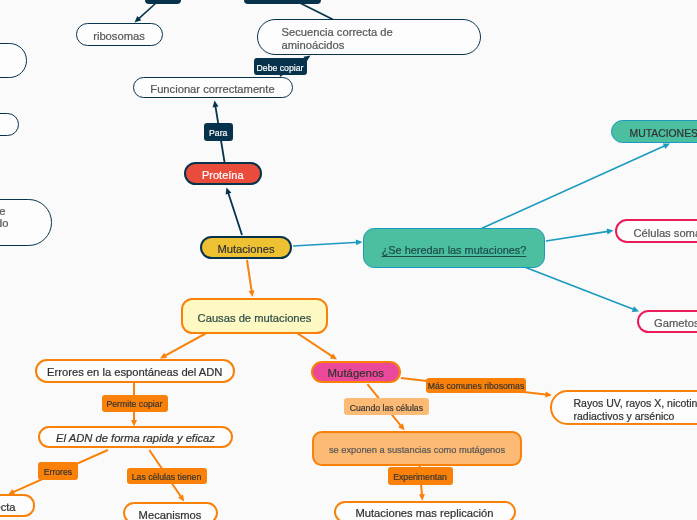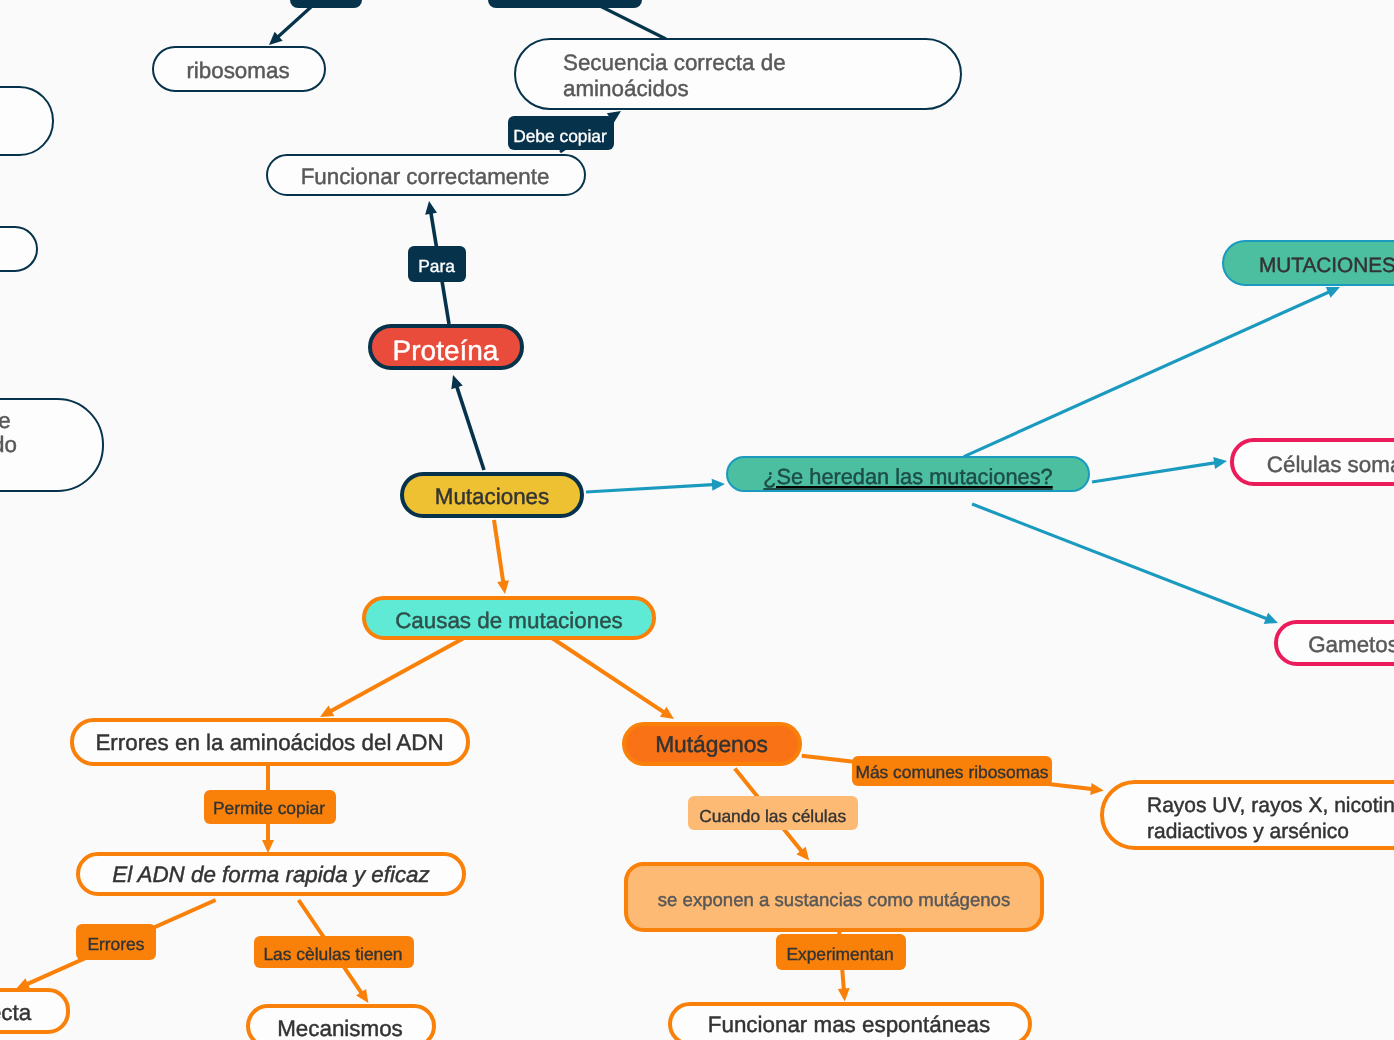--- a/index.html
+++ b/index.html
@@ -105,64 +105,64 @@
         <span class="t" style="color: rgb(88, 88, 88); font-size: 11.2px; line-height: 13px; transform: translateY(2px);">ribosomas</span>
       </div>
     <div class="node align-left" style="left: 257px; top: 18.6px; width: 224px; height: 36px; background: rgb(253, 253, 253); border: 1.6px solid rgb(6, 51, 75); border-radius: 18px; padding-left: 23.5px; padding-right: 0px;">
         <span class="t" style="color: rgb(88, 88, 88); font-size: 11.2px; line-height: 13px; transform: translateY(2px);">Secuencia correcta de
 aminoácidos</span>
       </div>
     <div class="node" style="left: 132.5px; top: 76.5px; width: 160px; height: 21.5px; background: rgb(253, 253, 253); border: 1.6px solid rgb(6, 51, 75); border-radius: 11px;">
         <span class="t" style="color: rgb(88, 88, 88); font-size: 11.2px; line-height: 13px; transform: translateY(2px);">Funcionar correctamente</span>
       </div>
     <div class="node" style="left: 184px; top: 161.8px; width: 77.5px; height: 23.3px; background: rgb(234, 76, 59); border: 2.2px solid rgb(6, 51, 75); border-radius: 11.7px;">
-        <span class="t" style="color: rgb(255, 255, 255); font-size: 14px; line-height: 13px; transform: translateY(2px);">Proteína</span>
+        <span class="t" style="color: rgb(255, 255, 255); font-size: 11px; line-height: 13px; transform: translateY(2px);">Proteína</span>
       </div>
     <div class="node" style="left: 200px; top: 235.8px; width: 92px; height: 23.3px; background: rgb(238, 193, 51); border: 2.2px solid rgb(6, 51, 75); border-radius: 11.7px;">
         <span class="t" style="color: rgb(51, 51, 51); font-size: 11.2px; line-height: 13px; transform: translateY(2px);">Mutaciones</span>
       </div>
-    <div class="node" style="left: 363px; top: 228px; width: 182px; height: 18px; background: rgb(76, 191, 161); border: 1.8px solid rgb(27, 154, 192); border-radius: 11.2px; text-decoration: underline;">
+    <div class="node" style="left: 363px; top: 228px; width: 182px; height: 40px; background: rgb(76, 191, 161); border: 1.8px solid rgb(27, 154, 192); border-radius: 11.2px;">
         <span class="t" style="color: rgb(29, 77, 73); font-size: 10.9px; line-height: 13px; text-decoration: underline 1px; text-underline-offset: 1.5px; transform: translateY(2px);">¿Se heredan las mutaciones?</span>
       </div>
     <div class="node align-left" style="left: 610.9px; top: 120px; width: 150px; height: 22.5px; background: rgb(76, 191, 161); border: 1.8px solid rgb(27, 154, 192); border-radius: 11.5px; padding-left: 17.6px; padding-right: 0px;">
         <span class="t" style="color: rgb(51, 51, 51); font-size: 10.4px; line-height: 13px; transform: translateY(2px);">MUTACIONES</span>
       </div>
     <div class="node align-left" style="left: 614.9px; top: 219.2px; width: 150px; height: 23.7px; background: rgb(253, 253, 253); border: 2.2px solid rgb(236, 28, 92); border-radius: 11.9px; padding-left: 16.5px; padding-right: 0px;">
         <span class="t" style="color: rgb(88, 88, 88); font-size: 11.2px; line-height: 13px; transform: translateY(2px);">Células somáticas</span>
       </div>
     <div class="node align-left" style="left: 636.6px; top: 309.9px; width: 130px; height: 22.7px; background: rgb(253, 253, 253); border: 2.2px solid rgb(236, 28, 92); border-radius: 11.4px; padding-left: 15.5px; padding-right: 0px;">
         <span class="t" style="color: rgb(88, 88, 88); font-size: 11.2px; line-height: 13px; transform: translateY(2px);">Gametos</span>
       </div>
-    <div class="node" style="left: 181px; top: 298.2px; width: 147px; height: 22px; background: #5eead4; border: 2.2px solid rgb(249, 129, 9); border-radius: 11.4px; text-align: center;">
+    <div class="node" style="left: 181px; top: 298.2px; width: 147px; height: 36px; background: #fef9c3; border: 2.2px solid rgb(249, 129, 9); border-radius: 11.4px; text-align: center;">
         <span class="t" style="color: rgb(47, 79, 74); font-size: 11.2px; line-height: 13px; transform: translateY(2px);">Causas de mutaciones</span>
       </div>
     <div class="node" style="left: 35px; top: 358.9px; width: 199.5px; height: 23.7px; background: rgb(253, 253, 253); border: 2px solid rgb(249, 129, 9); border-radius: 11.9px;">
-        <span class="t" style="color: rgb(51, 51, 51); font-size: 11.2px; line-height: 13px; transform: translateY(2px);">Errores en la aminoácidos del ADN</span>
+        <span class="t" style="color: rgb(51, 51, 51); font-size: 11.2px; line-height: 13px; transform: translateY(2px);">Errores en la espontáneas del ADN</span>
       </div>
     <div class="node" style="left: 38px; top: 426px; width: 195px; height: 21.8px; background: rgb(253, 253, 253); border: 2px solid rgb(249, 129, 9); border-radius: 11px;">
         <span class="t" style="color: rgb(51, 51, 51); font-size: 11.2px; line-height: 13px; transform: translateY(2px); font-style: italic;">El ADN de forma rapida y eficaz</span>
       </div>
     <div class="node" style="left: 122.5px; top: 502.4px; width: 95px; height: 22px; background: rgb(253, 253, 253); border: 2px solid rgb(249, 129, 9); border-radius: 11px;">
         <span class="t" style="color: rgb(51, 51, 51); font-size: 11.2px; line-height: 13px; transform: translateY(2px);">Mecanismos</span>
       </div>
     <div class="node align-right" style="left: -55px; top: 494.4px; width: 89.6px; height: 23px; background: rgb(253, 253, 253); border: 2px solid rgb(249, 129, 9); border-radius: 11px; padding-left: 0px; padding-right: 17px;">
         <span class="t" style="color: rgb(51, 51, 51); font-size: 11.2px; line-height: 13px; transform: translateY(2px);">correcta</span>
       </div>
-    <div class="node" style="left: 310.5px; top: 360.5px; width: 90.5px; height: 22px; background: #f97316; border: 2px solid rgb(249, 129, 9); border-radius: 11px;">
+    <div class="node" style="left: 310.5px; top: 360.5px; width: 90.5px; height: 22px; background: #ec4899; border: 2px solid rgb(249, 129, 9); border-radius: 11px;">
         <span class="t" style="color: rgb(51, 51, 51); font-size: 11.4px; line-height: 13px; transform: translateY(2px);">Mutágenos</span>
       </div>
     <div class="node align-left" style="left: 549.5px; top: 390px; width: 240px; height: 35px; background: rgb(253, 253, 253); border: 2px solid rgb(249, 129, 9); border-radius: 17.5px; padding-left: 22px; padding-right: 0px;">
         <span class="t" style="color: rgb(51, 51, 51); font-size: 10.5px; line-height: 13px; transform: translateY(1.8px);">Rayos UV, rayos X, nicotina
 radiactivos y arsénico</span>
       </div>
     <div class="node" style="left: 312px; top: 431.3px; width: 210px; height: 35px; background: #fdba74; border: 2px solid rgb(249, 129, 9); border-radius: 9.7px;">
         <span class="t" style="color: rgb(88, 88, 88); font-size: 9.3px; line-height: 13px; transform: translateY(2px);">se exponen a sustancias como mutágenos</span>
       </div>
     <div class="node" style="left: 333.5px; top: 500.5px; width: 182px; height: 22px; background: rgb(253, 253, 253); border: 2px solid rgb(249, 129, 9); border-radius: 11px;">
-        <span class="t" style="color: rgb(51, 51, 51); font-size: 11.2px; line-height: 13px; transform: translateY(2px);">Funcionar mas espontáneas</span>
+        <span class="t" style="color: rgb(51, 51, 51); font-size: 11.2px; line-height: 13px; transform: translateY(2px);">Mutaciones mas replicación</span>
       </div>
     <div class="node" style="left: -70px; top: 43.4px; width: 96.7px; height: 34.8px; background: rgb(253, 253, 253); border: 1.6px solid rgb(6, 51, 75); border-radius: 17.4px;">
         <span class="t" style="color: rgb(88, 88, 88); font-size: 11.2px; line-height: 13px; transform: translateY(2px);"></span>
       </div>
     <div class="node" style="left: -70px; top: 112.9px; width: 88.5px; height: 23px; background: rgb(253, 253, 253); border: 1.6px solid rgb(6, 51, 75); border-radius: 11.5px;"></div>
     <div class="node align-right" style="left: -90.1px; top: 199.1px; width: 142px; height: 46.7px; background: rgb(253, 253, 253); border: 1.6px solid rgb(6, 51, 75); border-radius: 23.3px; padding-left: 0px; padding-right: 20.05px;">
         <span class="t" style="color: rgb(88, 88, 88); font-size: 11.2px; line-height: 12.5px; transform: translateY(-5px); width: 57.2px; text-align: center;">e
 do</span>
       </div>
   </div>

